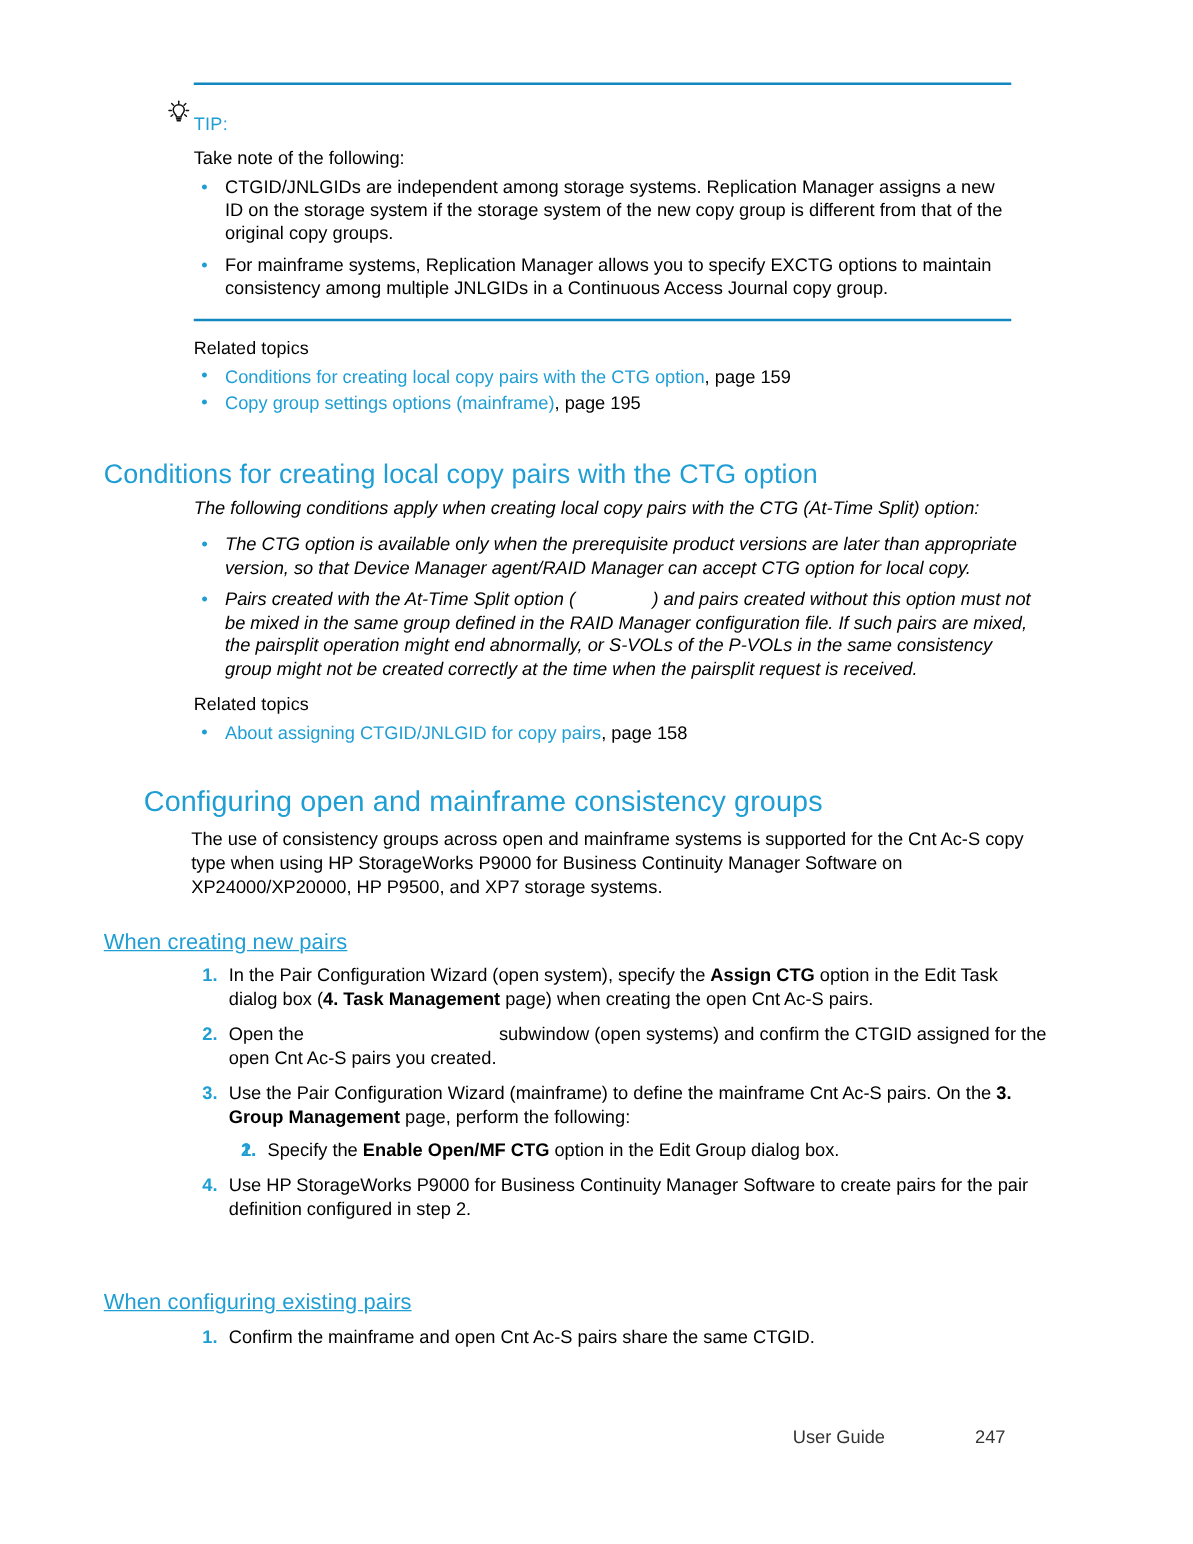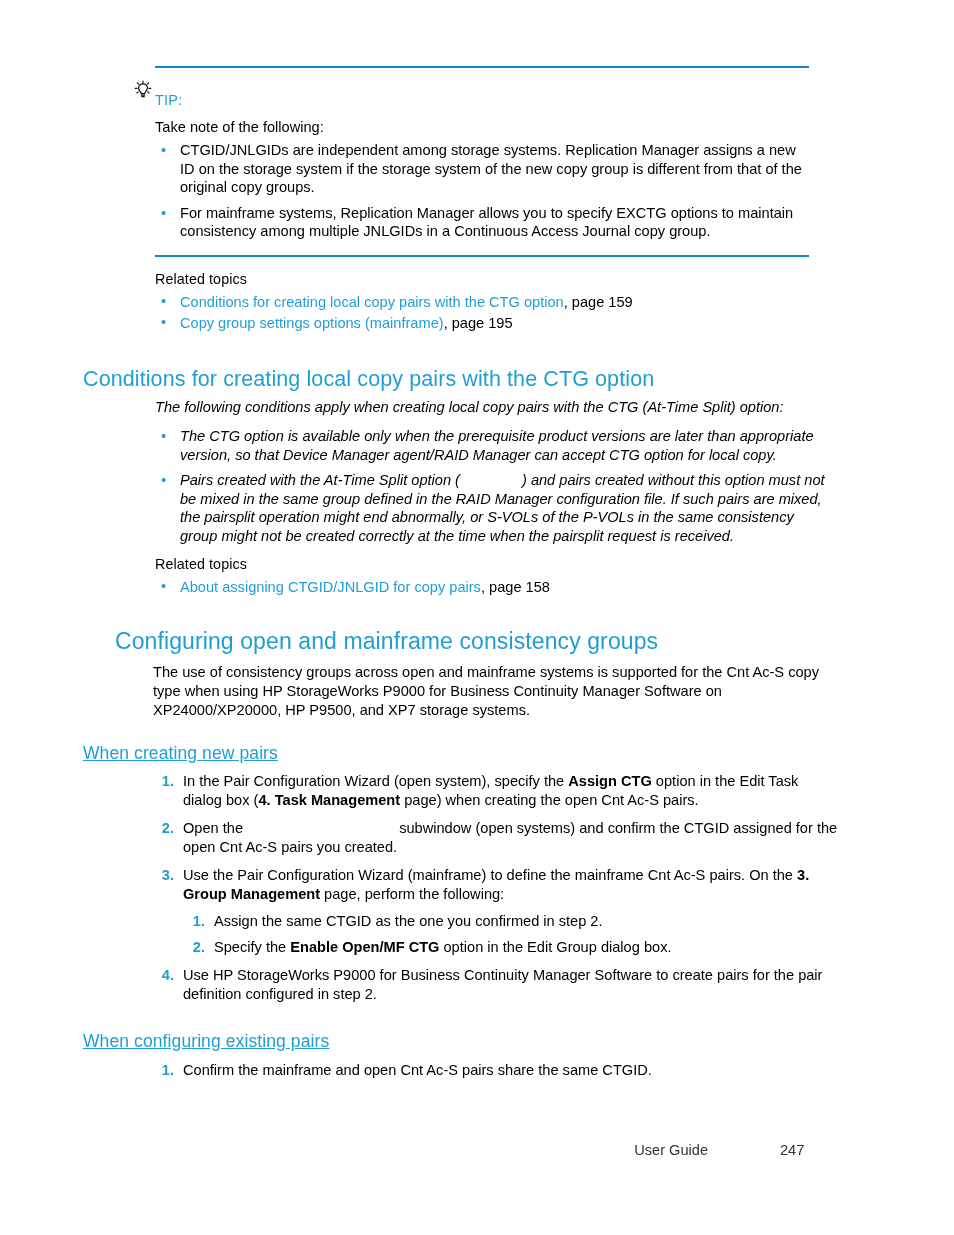--- a/index.html
+++ b/index.html
@@ -338,21 +338,21 @@
 
       <li>
         <span class="num">2.</span><span>Open the </span><span class="gap-run-wide"></span><span> subwindow (open systems) and confirm the CTGID assigned for the open Cnt Ac-S pairs you created.</span>
       </li>
 
       <li>
         <span class="num">3.</span><span>Use the Pair Configuration Wizard (mainframe) to define the mainframe Cnt Ac-S pairs. On the </span><b>3. Group Management</b><span> page, perform the following:</span>
 
         <ol class="o-sub">
           <li>
-            <span class="num-sub">1.</span><span>Assign the same CTGID as the one you confirmed in step 2.</span>
+            <span class="num-sub">1.</span>
           </li>
           <li>
             <span class="num-sub">2.</span><span>Specify the </span><b>Enable Open/MF CTG</b><span>  option in the Edit Group dialog box.</span>
           </li>
         </ol>
       </li>
 
       <li>
         <span class="num">4.</span><span>Use HP StorageWorks P9000 for Business Continuity Manager Software to create pairs for the pair definition configured in step 2.</span>
       </li>

